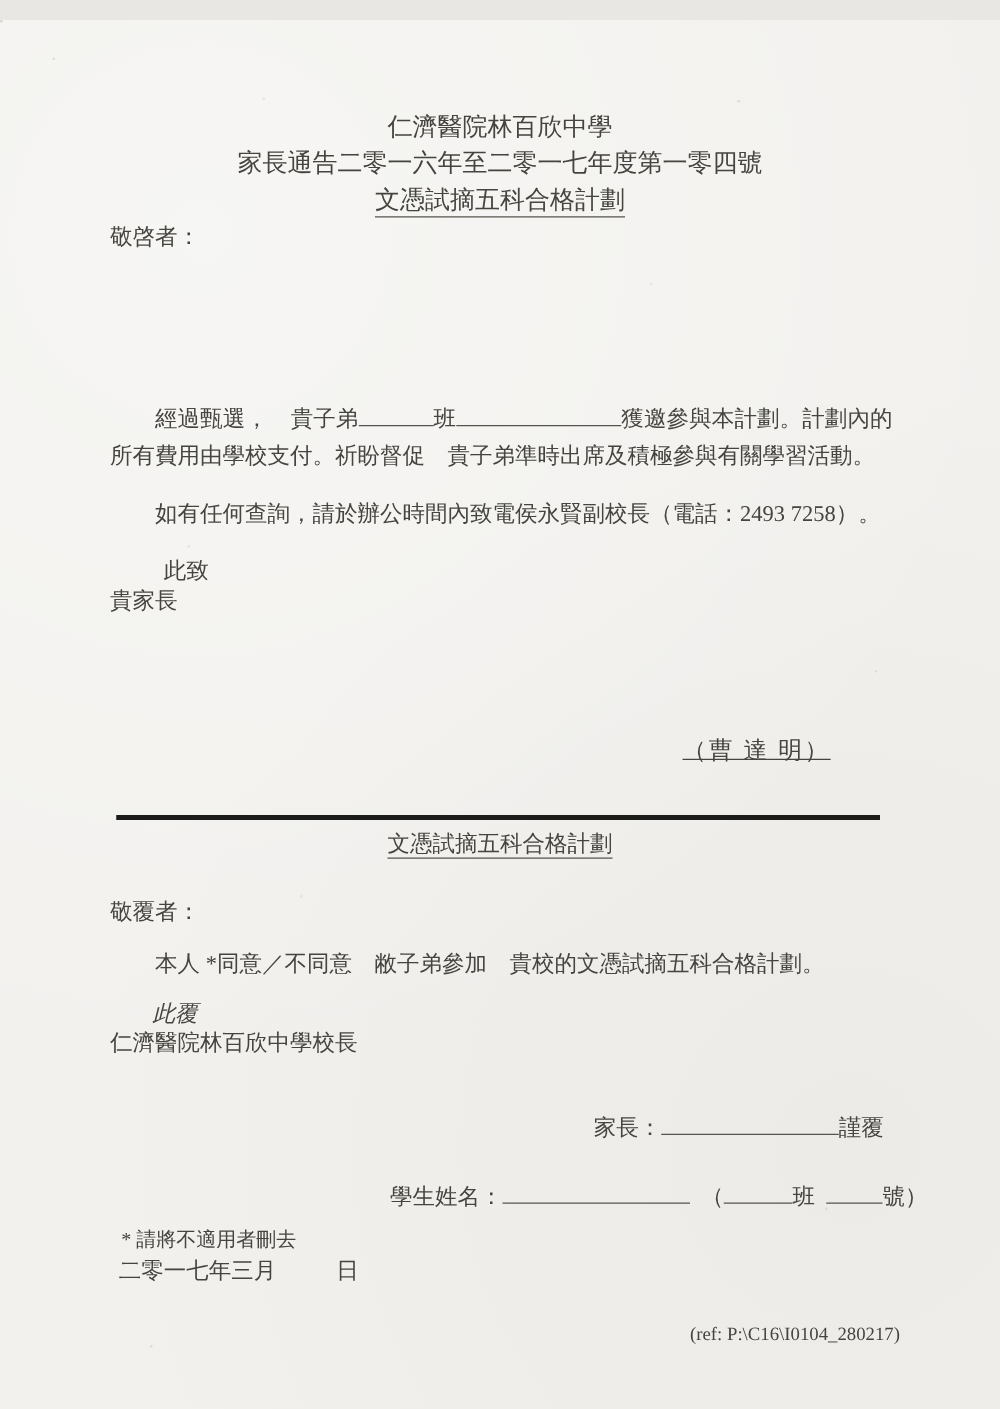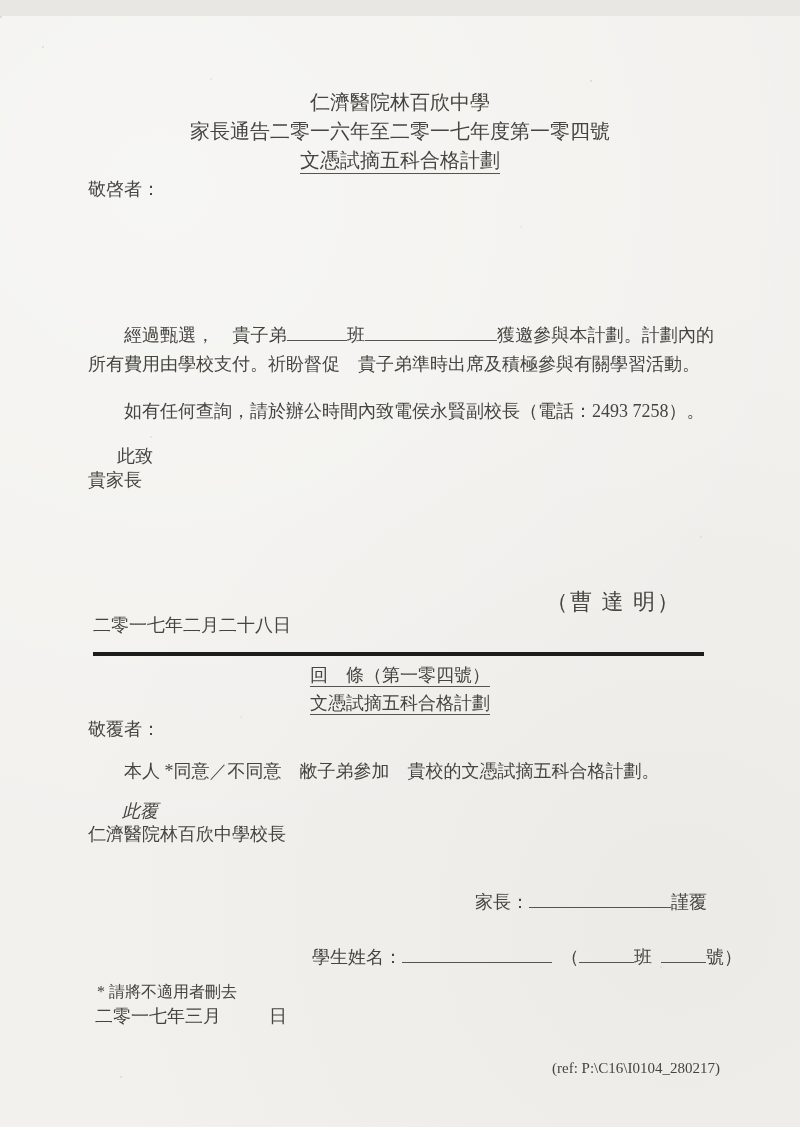--- a/index.html
+++ b/index.html
@@ -80,32 +80,30 @@
     <div><span class="underlined">文憑試摘五科合格計劃</span></div>
   </header>
 
   <div class="abs body-text" style="top:161px; left:88px;">敬啓者：</div>
 
 
   <p class="para" style="top:305px; margin:0; white-space:normal;"><span>經過甄選，　貴子弟</span><span class="blank w60"></span><span>班</span><span class="blank w132"></span><span>獲邀參與本計劃。計劃內的所有費用由學校支付。祈盼督促　貴子弟準時出席及積極參與有關學習活動。</span></p>
 
   <p class="para" style="top:381px; margin:0;">如有任何查詢，請於辦公時間內致電侯永賢副校長（電話：2493 7258）。</p>
 
-  <div class="abs body-text" style="top:428px; left:117px;">此致</div>
+  <div class="abs body-text" style="top:428px; left:131px;">此致</div>
   <div class="abs body-text" style="top:452px; left:88px;">貴家長</div>
 
 
-  <div class="abs" style="top:571px; left:546px; font-size:22px; letter-spacing:2px;">（曹 達 明）</div>
+  <div class="abs" style="top:571px; left:546px; font-size:19px; letter-spacing:2px;text-decoration:underline;">（曹 達 明）</div>
 
-  <div class="abs body-text" style="top:597px; left:93px;">二零一七年二月二十八日</div>
 
   <div class="divider"></div>
 
   <div class="reply-header">
-    <div><span class="underlined">回　條（第一零四號）</span></div>
     <div><span class="underlined">文憑試摘五科合格計劃</span></div>
   </div>
 
   <div class="abs body-text" style="top:701px; left:88px;">敬覆者：</div>
 
   <div class="abs body-text" style="top:743px; left:124px;">本人 *同意／不同意　敝子弟參加　貴校的文憑試摘五科合格計劃。</div>
 
   <div class="abs body-text" style="top:783px; left:122px;font-style:italic;">此覆</div>
   <div class="abs body-text" style="top:806px; left:88px;">仁濟醫院林百欣中學校長</div>
 

